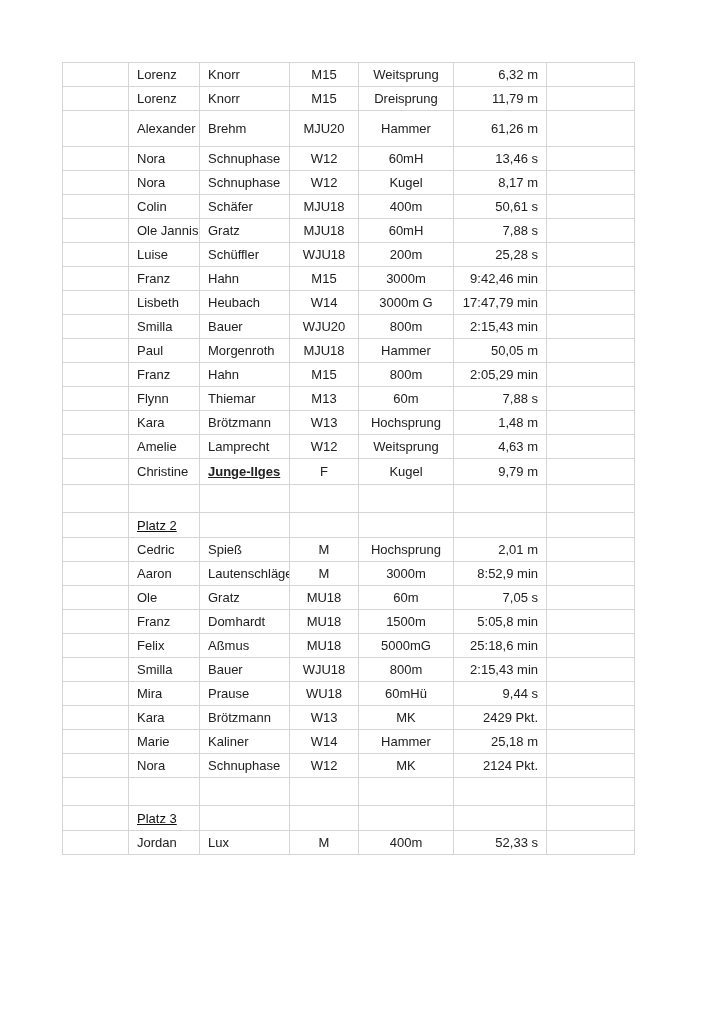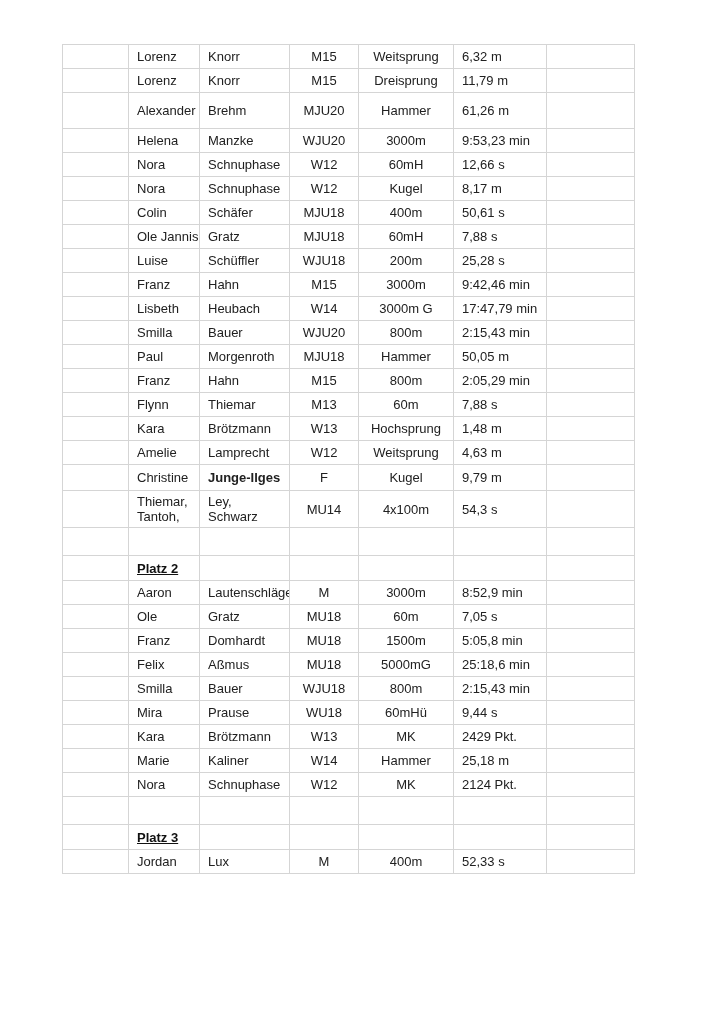--- a/index.html
+++ b/index.html
@@ -10,21 +10,21 @@
   .page {
     position: relative;
     width: 724px;
     height: 1024px;
     background: #ffffff;
     overflow: hidden;
   }
   table.results {
     position: absolute;
     left: 62px;
-    top: 44px;
+    top: 62px;
     width: 572px;
     border-collapse: collapse;
     table-layout: fixed;
   }
   table.results td {
     border: 1px solid #d5d5d5;
     padding: 0;
     vertical-align: middle;
     overflow: hidden;
   }
@@ -39,37 +39,37 @@
     font-size: 13px;
     color: #212121;
     line-height: 15px;
     padding: 2px 8px;
     overflow: hidden;
   }
   .c-first .cell-text { text-align: left; padding-right: 2px; white-space: nowrap; }
   .c-last  .cell-text { text-align: left; padding-right: 2px; white-space: nowrap; }
   .c-class .cell-text,
   .c-event .cell-text { text-align: center; padding-left: 2px; padding-right: 2px; white-space: nowrap; }
-  .c-result .cell-text { white-space: nowrap; }
+  .c-result .cell-text { text-align: right; white-space: nowrap; }
   
   tr.wrap-clip .c-first .cell-text {
     white-space: normal;
     word-break: break-all;
     max-height: 21px;
   }
   
   tr.two-line .c-first .cell-text,
   tr.two-line .c-last .cell-text {
     white-space: pre-line;
   }
   
-  tr.emph-last .c-last .cell-text { font-weight: 700; }
+  tr.emph-last .c-last .cell-text { font-weight: 700; text-decoration: underline; }
   
   tr.section .c-first .cell-text {
-    font-weight: 700;
+    font-weight: 400;
     text-decoration: underline;
     color: #111111;
   }
 </style>
 </head>
 <body>
 
 <div class="page">
   <table class="results">
     <colgroup>
@@ -135,320 +135,280 @@
             <div class="cell-text">Hammer</div>
           </td>
           <td class="c-result">
             <div class="cell-text">61,26 m</div>
           </td>
           <td class="c-edge"></td>
         </tr>
         <tr class="row">
           <td class="c-edge"></td>
           <td class="c-first">
-            <div class="cell-text">Helena</div>
-          </td>
-          <td class="c-last">
-            <div class="cell-text">Manzke</div>
+            <div class="cell-text">Nora</div>
+          </td>
+          <td class="c-last">
+            <div class="cell-text">Schnuphase</div>
+          </td>
+          <td class="c-class">
+            <div class="cell-text">W12</div>
+          </td>
+          <td class="c-event">
+            <div class="cell-text">60mH</div>
+          </td>
+          <td class="c-result">
+            <div class="cell-text">13,46 s</div>
+          </td>
+          <td class="c-edge"></td>
+        </tr>
+        <tr class="row">
+          <td class="c-edge"></td>
+          <td class="c-first">
+            <div class="cell-text">Nora</div>
+          </td>
+          <td class="c-last">
+            <div class="cell-text">Schnuphase</div>
+          </td>
+          <td class="c-class">
+            <div class="cell-text">W12</div>
+          </td>
+          <td class="c-event">
+            <div class="cell-text">Kugel</div>
+          </td>
+          <td class="c-result">
+            <div class="cell-text">8,17 m</div>
+          </td>
+          <td class="c-edge"></td>
+        </tr>
+        <tr class="row">
+          <td class="c-edge"></td>
+          <td class="c-first">
+            <div class="cell-text">Colin</div>
+          </td>
+          <td class="c-last">
+            <div class="cell-text">Schäfer</div>
+          </td>
+          <td class="c-class">
+            <div class="cell-text">MJU18</div>
+          </td>
+          <td class="c-event">
+            <div class="cell-text">400m</div>
+          </td>
+          <td class="c-result">
+            <div class="cell-text">50,61 s</div>
+          </td>
+          <td class="c-edge"></td>
+        </tr>
+        <tr class="row">
+          <td class="c-edge"></td>
+          <td class="c-first">
+            <div class="cell-text">Ole Jannis</div>
+          </td>
+          <td class="c-last">
+            <div class="cell-text">Gratz</div>
+          </td>
+          <td class="c-class">
+            <div class="cell-text">MJU18</div>
+          </td>
+          <td class="c-event">
+            <div class="cell-text">60mH</div>
+          </td>
+          <td class="c-result">
+            <div class="cell-text">7,88 s</div>
+          </td>
+          <td class="c-edge"></td>
+        </tr>
+        <tr class="row">
+          <td class="c-edge"></td>
+          <td class="c-first">
+            <div class="cell-text">Luise</div>
+          </td>
+          <td class="c-last">
+            <div class="cell-text">Schüffler</div>
+          </td>
+          <td class="c-class">
+            <div class="cell-text">WJU18</div>
+          </td>
+          <td class="c-event">
+            <div class="cell-text">200m</div>
+          </td>
+          <td class="c-result">
+            <div class="cell-text">25,28 s</div>
+          </td>
+          <td class="c-edge"></td>
+        </tr>
+        <tr class="row">
+          <td class="c-edge"></td>
+          <td class="c-first">
+            <div class="cell-text">Franz</div>
+          </td>
+          <td class="c-last">
+            <div class="cell-text">Hahn</div>
+          </td>
+          <td class="c-class">
+            <div class="cell-text">M15</div>
+          </td>
+          <td class="c-event">
+            <div class="cell-text">3000m</div>
+          </td>
+          <td class="c-result">
+            <div class="cell-text">9:42,46 min</div>
+          </td>
+          <td class="c-edge"></td>
+        </tr>
+        <tr class="row">
+          <td class="c-edge"></td>
+          <td class="c-first">
+            <div class="cell-text">Lisbeth</div>
+          </td>
+          <td class="c-last">
+            <div class="cell-text">Heubach</div>
+          </td>
+          <td class="c-class">
+            <div class="cell-text">W14</div>
+          </td>
+          <td class="c-event">
+            <div class="cell-text">3000m G</div>
+          </td>
+          <td class="c-result">
+            <div class="cell-text">17:47,79 min</div>
+          </td>
+          <td class="c-edge"></td>
+        </tr>
+        <tr class="row">
+          <td class="c-edge"></td>
+          <td class="c-first">
+            <div class="cell-text">Smilla</div>
+          </td>
+          <td class="c-last">
+            <div class="cell-text">Bauer</div>
           </td>
           <td class="c-class">
             <div class="cell-text">WJU20</div>
           </td>
           <td class="c-event">
-            <div class="cell-text">3000m</div>
-          </td>
-          <td class="c-result">
-            <div class="cell-text">9:53,23 min</div>
-          </td>
-          <td class="c-edge"></td>
-        </tr>
-        <tr class="row">
-          <td class="c-edge"></td>
-          <td class="c-first">
-            <div class="cell-text">Nora</div>
-          </td>
-          <td class="c-last">
-            <div class="cell-text">Schnuphase</div>
+            <div class="cell-text">800m</div>
+          </td>
+          <td class="c-result">
+            <div class="cell-text">2:15,43 min</div>
+          </td>
+          <td class="c-edge"></td>
+        </tr>
+        <tr class="row">
+          <td class="c-edge"></td>
+          <td class="c-first">
+            <div class="cell-text">Paul</div>
+          </td>
+          <td class="c-last">
+            <div class="cell-text">Morgenroth</div>
+          </td>
+          <td class="c-class">
+            <div class="cell-text">MJU18</div>
+          </td>
+          <td class="c-event">
+            <div class="cell-text">Hammer</div>
+          </td>
+          <td class="c-result">
+            <div class="cell-text">50,05 m</div>
+          </td>
+          <td class="c-edge"></td>
+        </tr>
+        <tr class="row">
+          <td class="c-edge"></td>
+          <td class="c-first">
+            <div class="cell-text">Franz</div>
+          </td>
+          <td class="c-last">
+            <div class="cell-text">Hahn</div>
+          </td>
+          <td class="c-class">
+            <div class="cell-text">M15</div>
+          </td>
+          <td class="c-event">
+            <div class="cell-text">800m</div>
+          </td>
+          <td class="c-result">
+            <div class="cell-text">2:05,29 min</div>
+          </td>
+          <td class="c-edge"></td>
+        </tr>
+        <tr class="row">
+          <td class="c-edge"></td>
+          <td class="c-first">
+            <div class="cell-text">Flynn</div>
+          </td>
+          <td class="c-last">
+            <div class="cell-text">Thiemar</div>
+          </td>
+          <td class="c-class">
+            <div class="cell-text">M13</div>
+          </td>
+          <td class="c-event">
+            <div class="cell-text">60m</div>
+          </td>
+          <td class="c-result">
+            <div class="cell-text">7,88 s</div>
+          </td>
+          <td class="c-edge"></td>
+        </tr>
+        <tr class="row">
+          <td class="c-edge"></td>
+          <td class="c-first">
+            <div class="cell-text">Kara</div>
+          </td>
+          <td class="c-last">
+            <div class="cell-text">Brötzmann</div>
+          </td>
+          <td class="c-class">
+            <div class="cell-text">W13</div>
+          </td>
+          <td class="c-event">
+            <div class="cell-text">Hochsprung</div>
+          </td>
+          <td class="c-result">
+            <div class="cell-text">1,48 m</div>
+          </td>
+          <td class="c-edge"></td>
+        </tr>
+        <tr class="row">
+          <td class="c-edge"></td>
+          <td class="c-first">
+            <div class="cell-text">Amelie</div>
+          </td>
+          <td class="c-last">
+            <div class="cell-text">Lamprecht</div>
           </td>
           <td class="c-class">
             <div class="cell-text">W12</div>
           </td>
           <td class="c-event">
-            <div class="cell-text">60mH</div>
-          </td>
-          <td class="c-result">
-            <div class="cell-text">12,66 s</div>
-          </td>
-          <td class="c-edge"></td>
-        </tr>
-        <tr class="row">
-          <td class="c-edge"></td>
-          <td class="c-first">
-            <div class="cell-text">Nora</div>
-          </td>
-          <td class="c-last">
-            <div class="cell-text">Schnuphase</div>
-          </td>
-          <td class="c-class">
-            <div class="cell-text">W12</div>
+            <div class="cell-text">Weitsprung</div>
+          </td>
+          <td class="c-result">
+            <div class="cell-text">4,63 m</div>
+          </td>
+          <td class="c-edge"></td>
+        </tr>
+        <tr class="row emph-last">
+          <td class="c-edge"></td>
+          <td class="c-first">
+            <div class="cell-text">Christine</div>
+          </td>
+          <td class="c-last">
+            <div class="cell-text">Junge-Ilges</div>
+          </td>
+          <td class="c-class">
+            <div class="cell-text">F</div>
           </td>
           <td class="c-event">
             <div class="cell-text">Kugel</div>
           </td>
           <td class="c-result">
-            <div class="cell-text">8,17 m</div>
-          </td>
-          <td class="c-edge"></td>
-        </tr>
-        <tr class="row">
-          <td class="c-edge"></td>
-          <td class="c-first">
-            <div class="cell-text">Colin</div>
-          </td>
-          <td class="c-last">
-            <div class="cell-text">Schäfer</div>
-          </td>
-          <td class="c-class">
-            <div class="cell-text">MJU18</div>
-          </td>
-          <td class="c-event">
-            <div class="cell-text">400m</div>
-          </td>
-          <td class="c-result">
-            <div class="cell-text">50,61 s</div>
-          </td>
-          <td class="c-edge"></td>
-        </tr>
-        <tr class="row">
-          <td class="c-edge"></td>
-          <td class="c-first">
-            <div class="cell-text">Ole Jannis</div>
-          </td>
-          <td class="c-last">
-            <div class="cell-text">Gratz</div>
-          </td>
-          <td class="c-class">
-            <div class="cell-text">MJU18</div>
-          </td>
-          <td class="c-event">
-            <div class="cell-text">60mH</div>
-          </td>
-          <td class="c-result">
-            <div class="cell-text">7,88 s</div>
-          </td>
-          <td class="c-edge"></td>
-        </tr>
-        <tr class="row">
-          <td class="c-edge"></td>
-          <td class="c-first">
-            <div class="cell-text">Luise</div>
-          </td>
-          <td class="c-last">
-            <div class="cell-text">Schüffler</div>
-          </td>
-          <td class="c-class">
-            <div class="cell-text">WJU18</div>
-          </td>
-          <td class="c-event">
-            <div class="cell-text">200m</div>
-          </td>
-          <td class="c-result">
-            <div class="cell-text">25,28 s</div>
-          </td>
-          <td class="c-edge"></td>
-        </tr>
-        <tr class="row">
-          <td class="c-edge"></td>
-          <td class="c-first">
-            <div class="cell-text">Franz</div>
-          </td>
-          <td class="c-last">
-            <div class="cell-text">Hahn</div>
-          </td>
-          <td class="c-class">
-            <div class="cell-text">M15</div>
-          </td>
-          <td class="c-event">
-            <div class="cell-text">3000m</div>
-          </td>
-          <td class="c-result">
-            <div class="cell-text">9:42,46 min</div>
-          </td>
-          <td class="c-edge"></td>
-        </tr>
-        <tr class="row">
-          <td class="c-edge"></td>
-          <td class="c-first">
-            <div class="cell-text">Lisbeth</div>
-          </td>
-          <td class="c-last">
-            <div class="cell-text">Heubach</div>
-          </td>
-          <td class="c-class">
-            <div class="cell-text">W14</div>
-          </td>
-          <td class="c-event">
-            <div class="cell-text">3000m G</div>
-          </td>
-          <td class="c-result">
-            <div class="cell-text">17:47,79 min</div>
-          </td>
-          <td class="c-edge"></td>
-        </tr>
-        <tr class="row">
-          <td class="c-edge"></td>
-          <td class="c-first">
-            <div class="cell-text">Smilla</div>
-          </td>
-          <td class="c-last">
-            <div class="cell-text">Bauer</div>
-          </td>
-          <td class="c-class">
-            <div class="cell-text">WJU20</div>
-          </td>
-          <td class="c-event">
-            <div class="cell-text">800m</div>
-          </td>
-          <td class="c-result">
-            <div class="cell-text">2:15,43 min</div>
-          </td>
-          <td class="c-edge"></td>
-        </tr>
-        <tr class="row">
-          <td class="c-edge"></td>
-          <td class="c-first">
-            <div class="cell-text">Paul</div>
-          </td>
-          <td class="c-last">
-            <div class="cell-text">Morgenroth</div>
-          </td>
-          <td class="c-class">
-            <div class="cell-text">MJU18</div>
-          </td>
-          <td class="c-event">
-            <div class="cell-text">Hammer</div>
-          </td>
-          <td class="c-result">
-            <div class="cell-text">50,05 m</div>
-          </td>
-          <td class="c-edge"></td>
-        </tr>
-        <tr class="row">
-          <td class="c-edge"></td>
-          <td class="c-first">
-            <div class="cell-text">Franz</div>
-          </td>
-          <td class="c-last">
-            <div class="cell-text">Hahn</div>
-          </td>
-          <td class="c-class">
-            <div class="cell-text">M15</div>
-          </td>
-          <td class="c-event">
-            <div class="cell-text">800m</div>
-          </td>
-          <td class="c-result">
-            <div class="cell-text">2:05,29 min</div>
-          </td>
-          <td class="c-edge"></td>
-        </tr>
-        <tr class="row">
-          <td class="c-edge"></td>
-          <td class="c-first">
-            <div class="cell-text">Flynn</div>
-          </td>
-          <td class="c-last">
-            <div class="cell-text">Thiemar</div>
-          </td>
-          <td class="c-class">
-            <div class="cell-text">M13</div>
-          </td>
-          <td class="c-event">
-            <div class="cell-text">60m</div>
-          </td>
-          <td class="c-result">
-            <div class="cell-text">7,88 s</div>
-          </td>
-          <td class="c-edge"></td>
-        </tr>
-        <tr class="row">
-          <td class="c-edge"></td>
-          <td class="c-first">
-            <div class="cell-text">Kara</div>
-          </td>
-          <td class="c-last">
-            <div class="cell-text">Brötzmann</div>
-          </td>
-          <td class="c-class">
-            <div class="cell-text">W13</div>
-          </td>
-          <td class="c-event">
-            <div class="cell-text">Hochsprung</div>
-          </td>
-          <td class="c-result">
-            <div class="cell-text">1,48 m</div>
-          </td>
-          <td class="c-edge"></td>
-        </tr>
-        <tr class="row">
-          <td class="c-edge"></td>
-          <td class="c-first">
-            <div class="cell-text">Amelie</div>
-          </td>
-          <td class="c-last">
-            <div class="cell-text">Lamprecht</div>
-          </td>
-          <td class="c-class">
-            <div class="cell-text">W12</div>
-          </td>
-          <td class="c-event">
-            <div class="cell-text">Weitsprung</div>
-          </td>
-          <td class="c-result">
-            <div class="cell-text">4,63 m</div>
-          </td>
-          <td class="c-edge"></td>
-        </tr>
-        <tr class="row emph-last">
-          <td class="c-edge"></td>
-          <td class="c-first">
-            <div class="cell-text">Christine</div>
-          </td>
-          <td class="c-last">
-            <div class="cell-text">Junge-Ilges</div>
-          </td>
-          <td class="c-class">
-            <div class="cell-text">F</div>
-          </td>
-          <td class="c-event">
-            <div class="cell-text">Kugel</div>
-          </td>
-          <td class="c-result">
             <div class="cell-text">9,79 m</div>
-          </td>
-          <td class="c-edge"></td>
-        </tr>
-        <tr class="row two-line">
-          <td class="c-edge"></td>
-          <td class="c-first">
-            <div class="cell-text">Thiemar,
-Tantoh,</div>
-          </td>
-          <td class="c-last">
-            <div class="cell-text">Ley,
-Schwarz</div>
-          </td>
-          <td class="c-class">
-            <div class="cell-text">MU14</div>
-          </td>
-          <td class="c-event">
-            <div class="cell-text">4x100m</div>
-          </td>
-          <td class="c-result">
-            <div class="cell-text">54,3 s</div>
           </td>
           <td class="c-edge"></td>
         </tr>
         <tr class="row spacer">
           <td class="c-edge"></td>
           <td class="c-first"></td>
           <td class="c-last"></td>
           <td class="c-class"></td>
           <td class="c-event"></td>
           <td class="c-result"></td>
@@ -469,20 +429,39 @@
             <div class="cell-text"></div>
           </td>
           <td class="c-result">
             <div class="cell-text"></div>
           </td>
           <td class="c-edge"></td>
         </tr>
         <tr class="row">
           <td class="c-edge"></td>
           <td class="c-first">
+            <div class="cell-text">Cedric</div>
+          </td>
+          <td class="c-last">
+            <div class="cell-text">Spieß</div>
+          </td>
+          <td class="c-class">
+            <div class="cell-text">M</div>
+          </td>
+          <td class="c-event">
+            <div class="cell-text">Hochsprung</div>
+          </td>
+          <td class="c-result">
+            <div class="cell-text">2,01 m</div>
+          </td>
+          <td class="c-edge"></td>
+        </tr>
+        <tr class="row">
+          <td class="c-edge"></td>
+          <td class="c-first">
             <div class="cell-text">Aaron</div>
           </td>
           <td class="c-last">
             <div class="cell-text">Lautenschläger</div>
           </td>
           <td class="c-class">
             <div class="cell-text">M</div>
           </td>
           <td class="c-event">
             <div class="cell-text">3000m</div>

